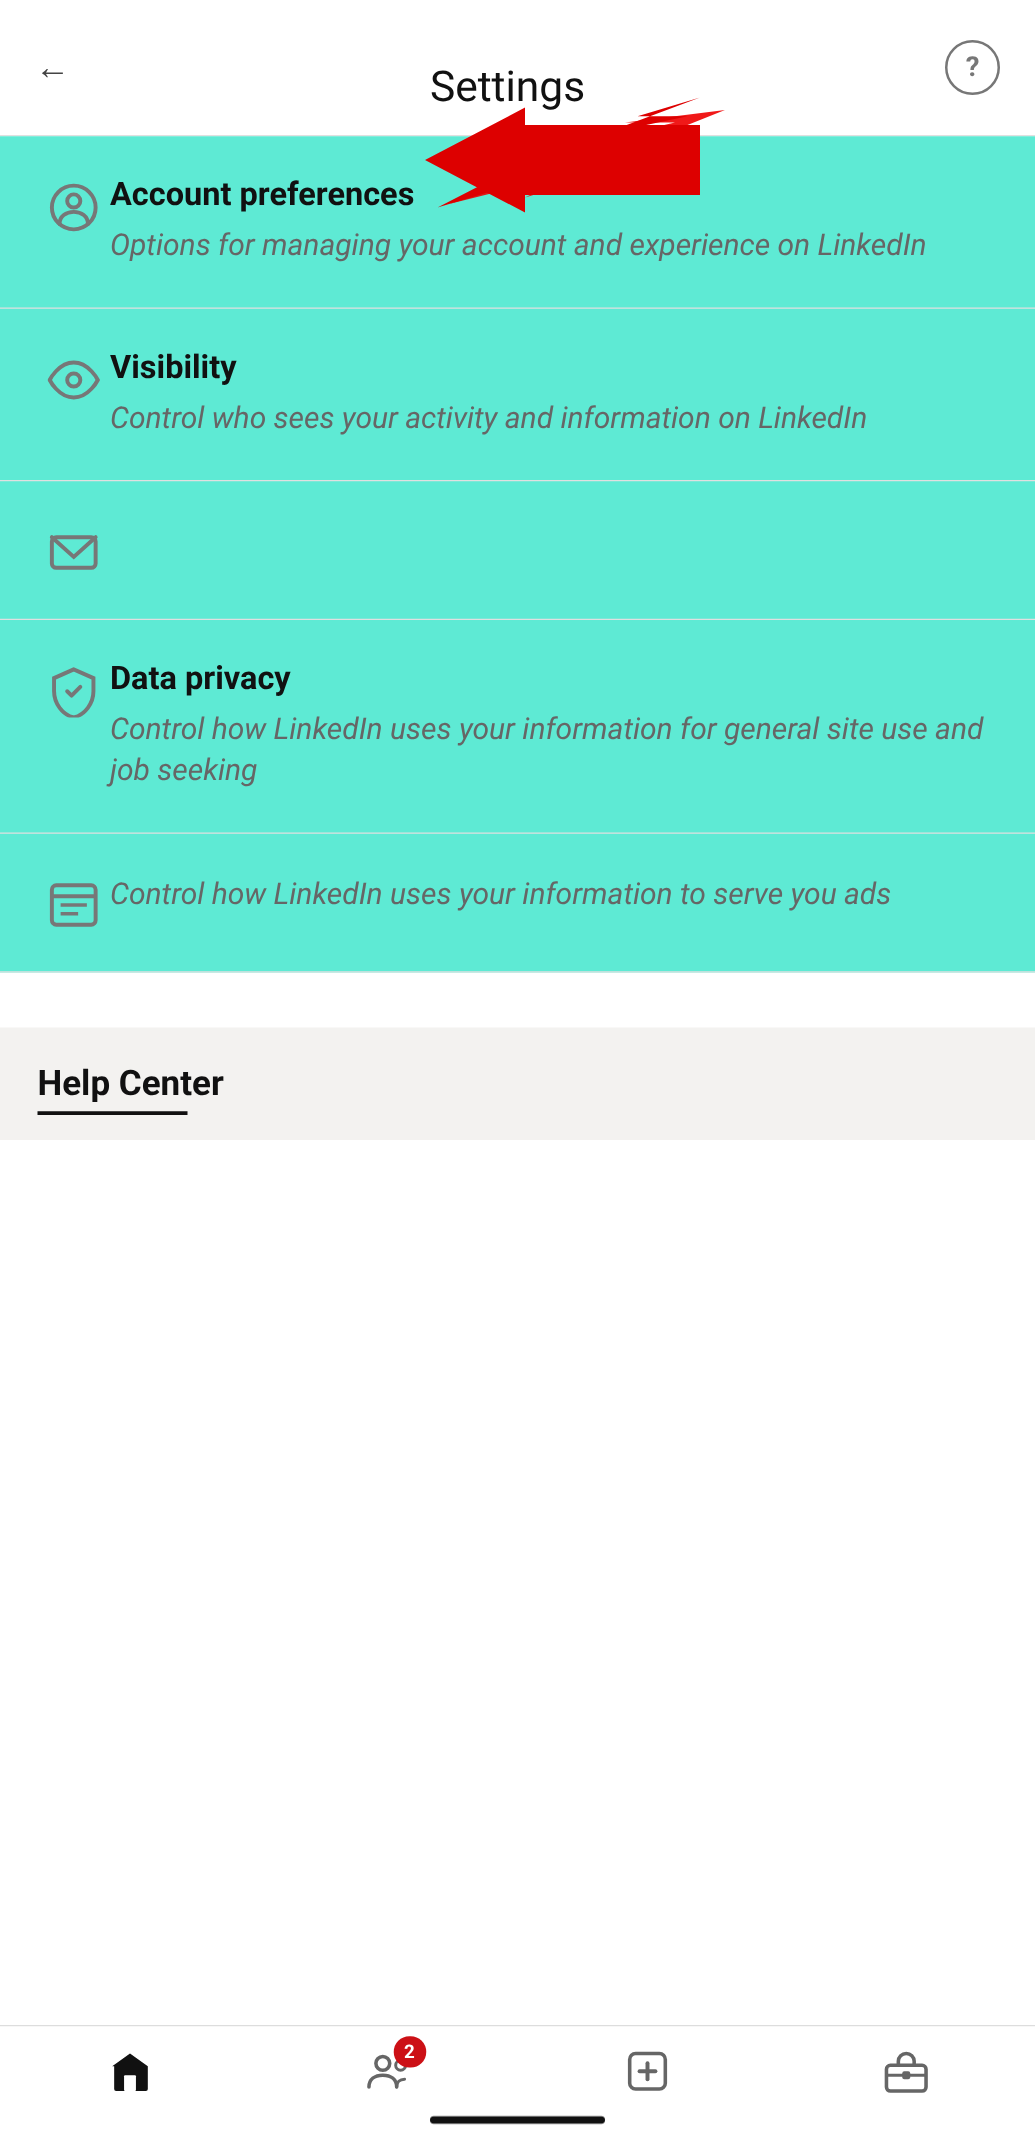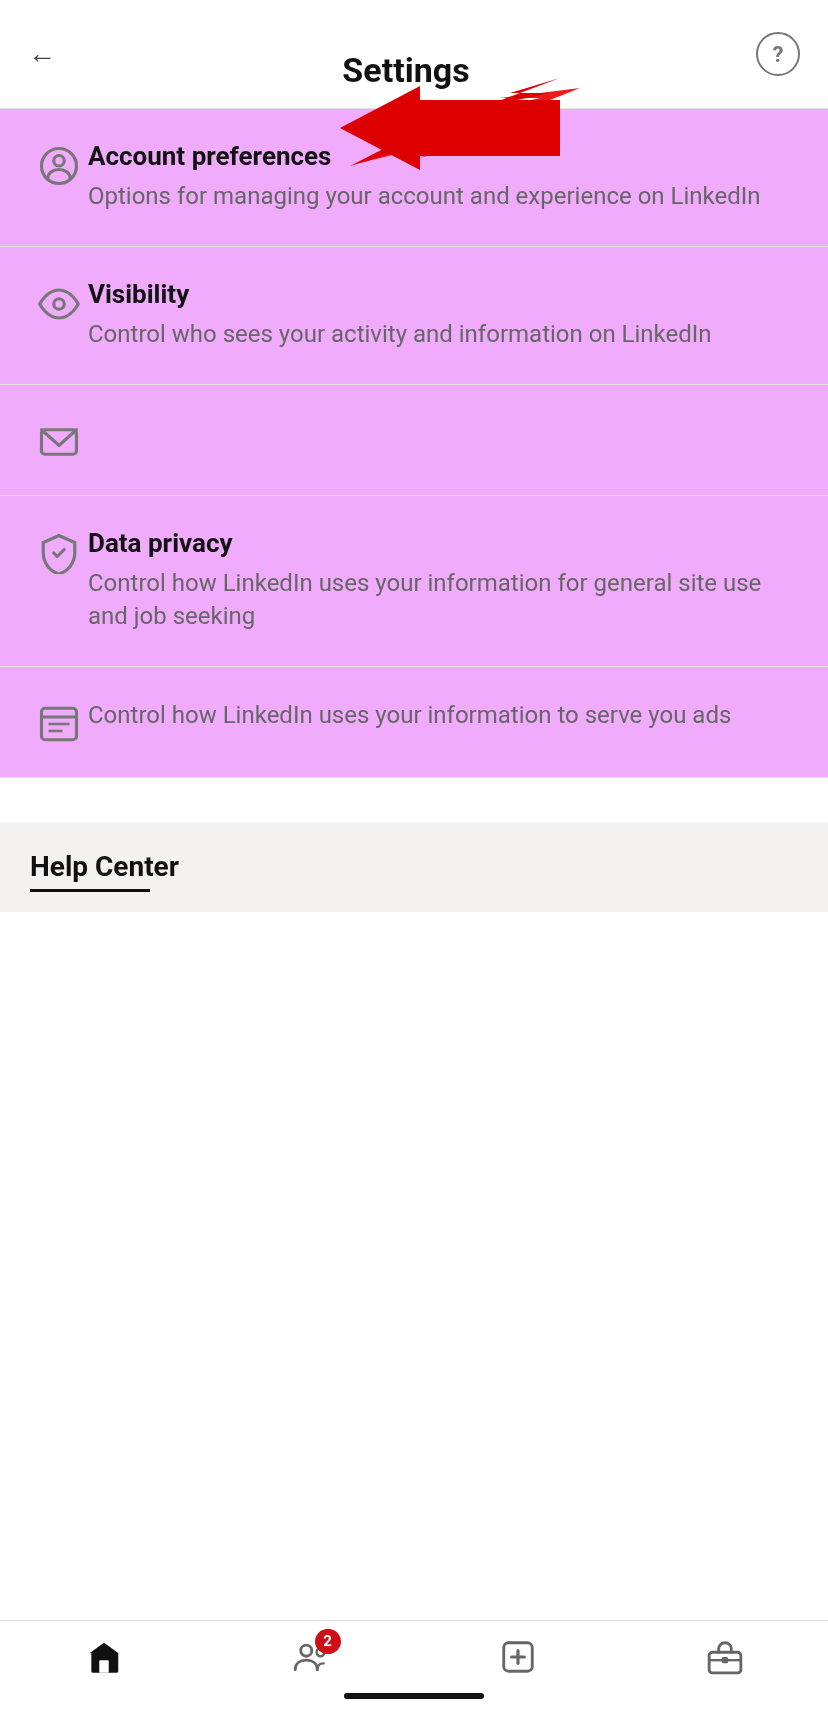--- a/index.html
+++ b/index.html
@@ -26,21 +26,21 @@
 
     .header-back {
       font-size: 28px;
       color: #444;
       cursor: pointer;
       line-height: 1;
     }
 
     .header-title {
       font-size: 34px;
-      font-weight: 700;
+      font-weight: 400;
       color: #111;
       margin-top: 32px;
     }
 
     .header-help {
       width: 44px;
       height: 44px;
       border-radius: 50%;
       border: 2.5px solid #777;
       display: flex;
@@ -58,21 +58,21 @@
       top: 78px;
       left: 300px;
       width: 280px;
       height: 90px;
       pointer-events: none;
       z-index: 10;
     }
 
     
     .settings-list {
-      background: #f0abfc;
+      background: #5eead4;
     }
 
     .settings-item {
       display: flex;
       align-items: flex-start;
       padding: 32px 30px;
       border-bottom: 1px solid #e0e0e0;
       cursor: pointer;
     }
 
@@ -102,20 +102,21 @@
       font-weight: 700;
       color: #111;
       margin-bottom: 8px;
       line-height: 1.2;
     }
 
     .settings-item-desc {
       font-size: 24px;
       color: #666;
       line-height: 1.4;
+      font-style: italic;
     }
 
     
     .help-center-section {
       background: #f3f2f0;
       padding: 28px 30px 20px 30px;
       margin-top: 44px;
     }
 
     .help-center-title {

